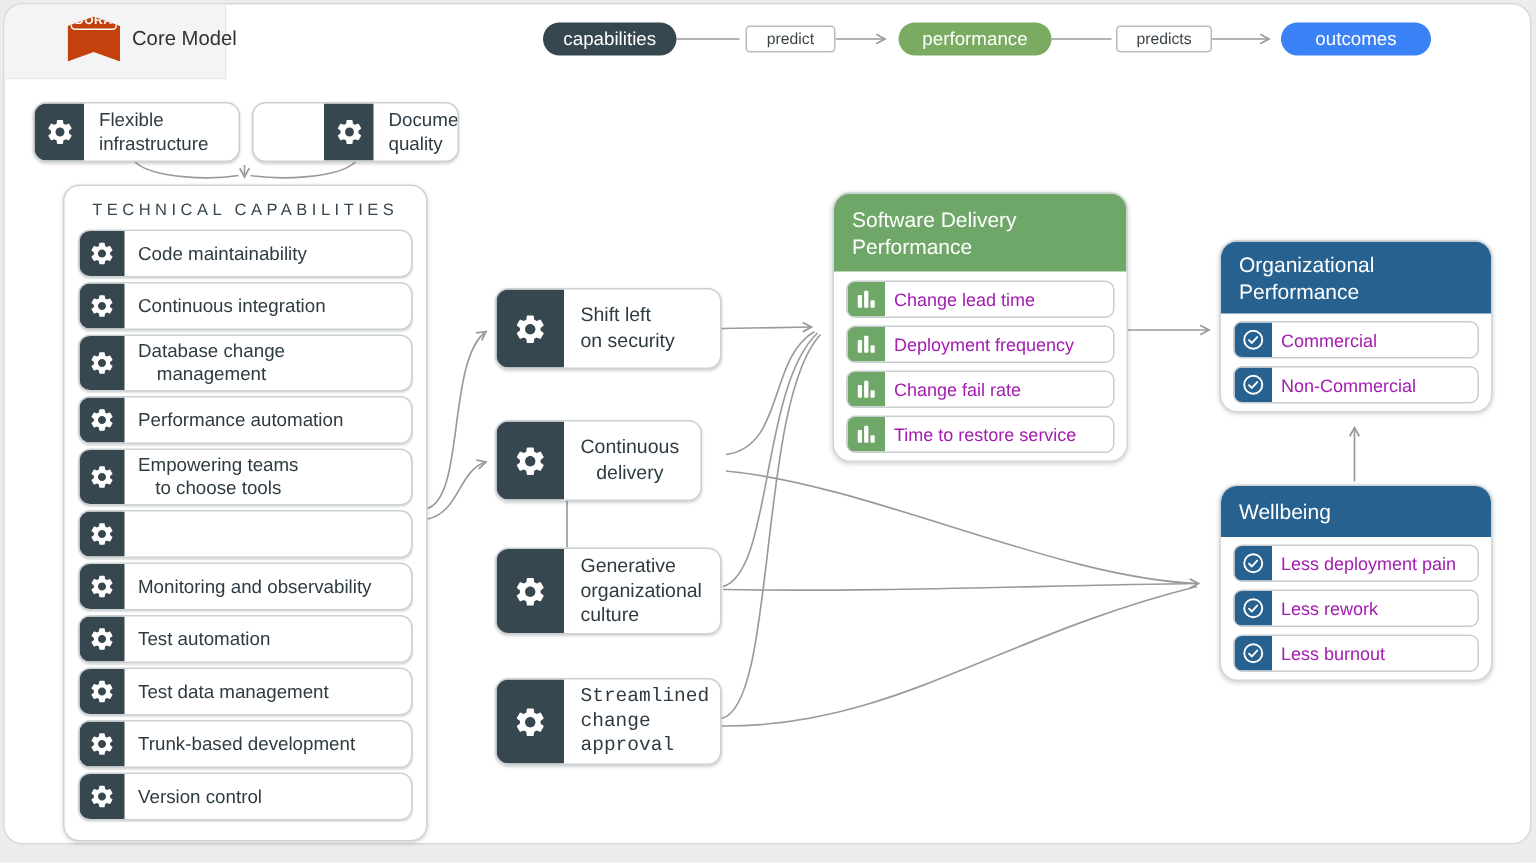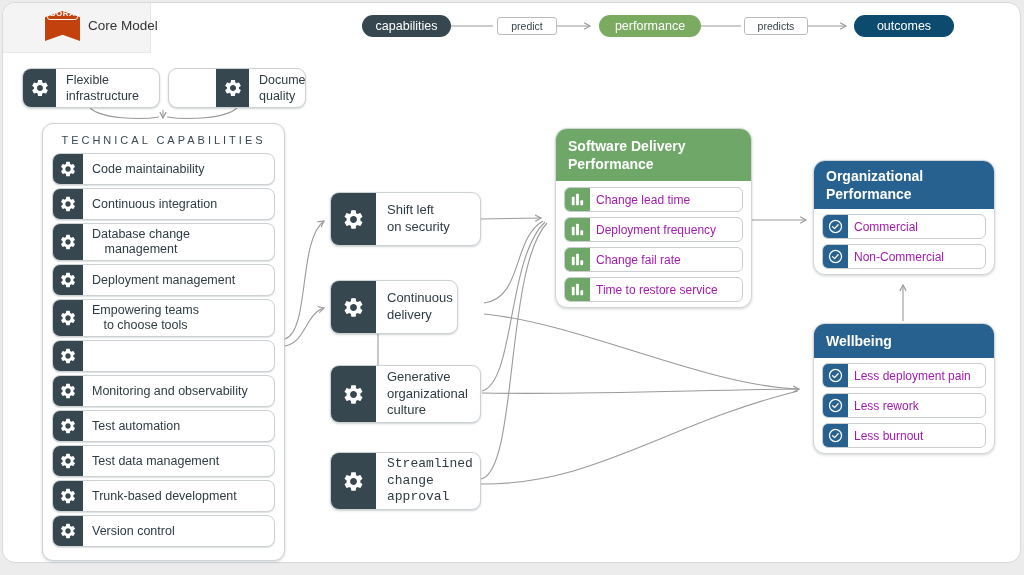--- a/index.html
+++ b/index.html
@@ -36,21 +36,21 @@
   }
   .app-title { position:absolute; left:88px; top:18px; font-size:13.5px; color:#333; }
 
   
   .pill {
     position:absolute; height:22px; border-radius:11px; color:#fff;
     display:flex; align-items:center; justify-content:center; font-size:12.5px;
   }
   .pill.dark  { background:#37474f; }
   .pill.green { background:#7bab60; }
-  .pill.blue  { background:#0c4a6e; }
+  .pill.blue  { background:#3b82f6; }
   .tag {
     position:absolute; height:18px; background:#fff; border:1px solid #b9bcbe;
     border-radius:3px; display:flex; align-items:center; justify-content:center;
     font-size:10.5px; color:#3a4449;
   }
 
   
   .gbox {
     position:absolute; display:flex; align-items:stretch; background:#fff;
     border:1px solid #ccd1d4; border-radius:9px; overflow:hidden;
@@ -80,21 +80,21 @@
     box-shadow:0 1px 1px rgba(40,50,60,.15);
   }
   .titem .gsq { width:30px; }
   .titem .glabel { font-size:12.5px; line-height:1.2; padding:3px 6px 3px 9px;text-align:center; }
 
   
   .card {
     position:absolute; background:#fff; border:1px solid #d2d5d7; border-radius:12px;
     overflow:hidden; box-shadow:0 1px 3px rgba(40,50,60,.22);
   }
-  .card-header { color:#fff; font-size:14px; line-height:1.3; padding:8px 12px; white-space:pre-line;font-weight:bold; }
+  .card-header { color:#fff; font-size:14px; line-height:1.3; padding:8px 12px; white-space:pre-line; }
   .card-header.one { padding:8px 12px; }
   .hdr-green { background:#6fa768; }
   .hdr-blue  { background:#27618f; }
   .card-body { display:flex; flex-direction:column; gap:5px; padding:6px 8px; }
   .mrow {
     display:flex; align-items:stretch; height:25px; background:#fff;
     border:1px solid #c9cdd0; border-radius:6px; overflow:hidden;
   }
   .mico { width:25px; flex:none; display:flex; align-items:center; justify-content:center; }
   .mico.green { background:#6fa768; }
@@ -222,21 +222,21 @@
           </span>
           <span class="glabel">Database change
 management</span>
         </div>
       <div class="titem">
           <span class="gsq">
             <svg width="18" height="18">
               <use href="#gear"></use>
             </svg>
           </span>
-          <span class="glabel">Deployment management</span>
+          <span class="glabel">Performance automation</span>
         </div>
       <div class="titem">
           <span class="gsq">
             <svg width="18" height="18">
               <use href="#gear"></use>
             </svg>
           </span>
           <span class="glabel">Empowering teams
 to choose tools</span>
         </div>
@@ -292,21 +292,21 @@
 
   <div class="gbox mid" style="left:330px; top:192px; width:151px; height:54px;">
     <span class="gsq" style="width:45px;">
         <svg width="23" height="23">
           <use href="#gear"></use>
         </svg>
       </span>
     <span class="glabel">Shift left
 on security</span>
   </div>
-  <div class="gbox mid" style="left:330px; top:280px; width:128px; height:54px;">
+  <div class="gbox mid" style="left:330px; top:280px; width:138px; height:54px;text-align:center;">
     <span class="gsq" style="width:45px;">
         <svg width="23" height="23">
           <use href="#gear"></use>
         </svg>
       </span>
     <span class="glabel">Continuous
 delivery</span>
   </div>
   <div class="gbox mid" style="left:330px; top:365px; width:151px; height:58px;">
     <span class="gsq" style="width:45px;">

